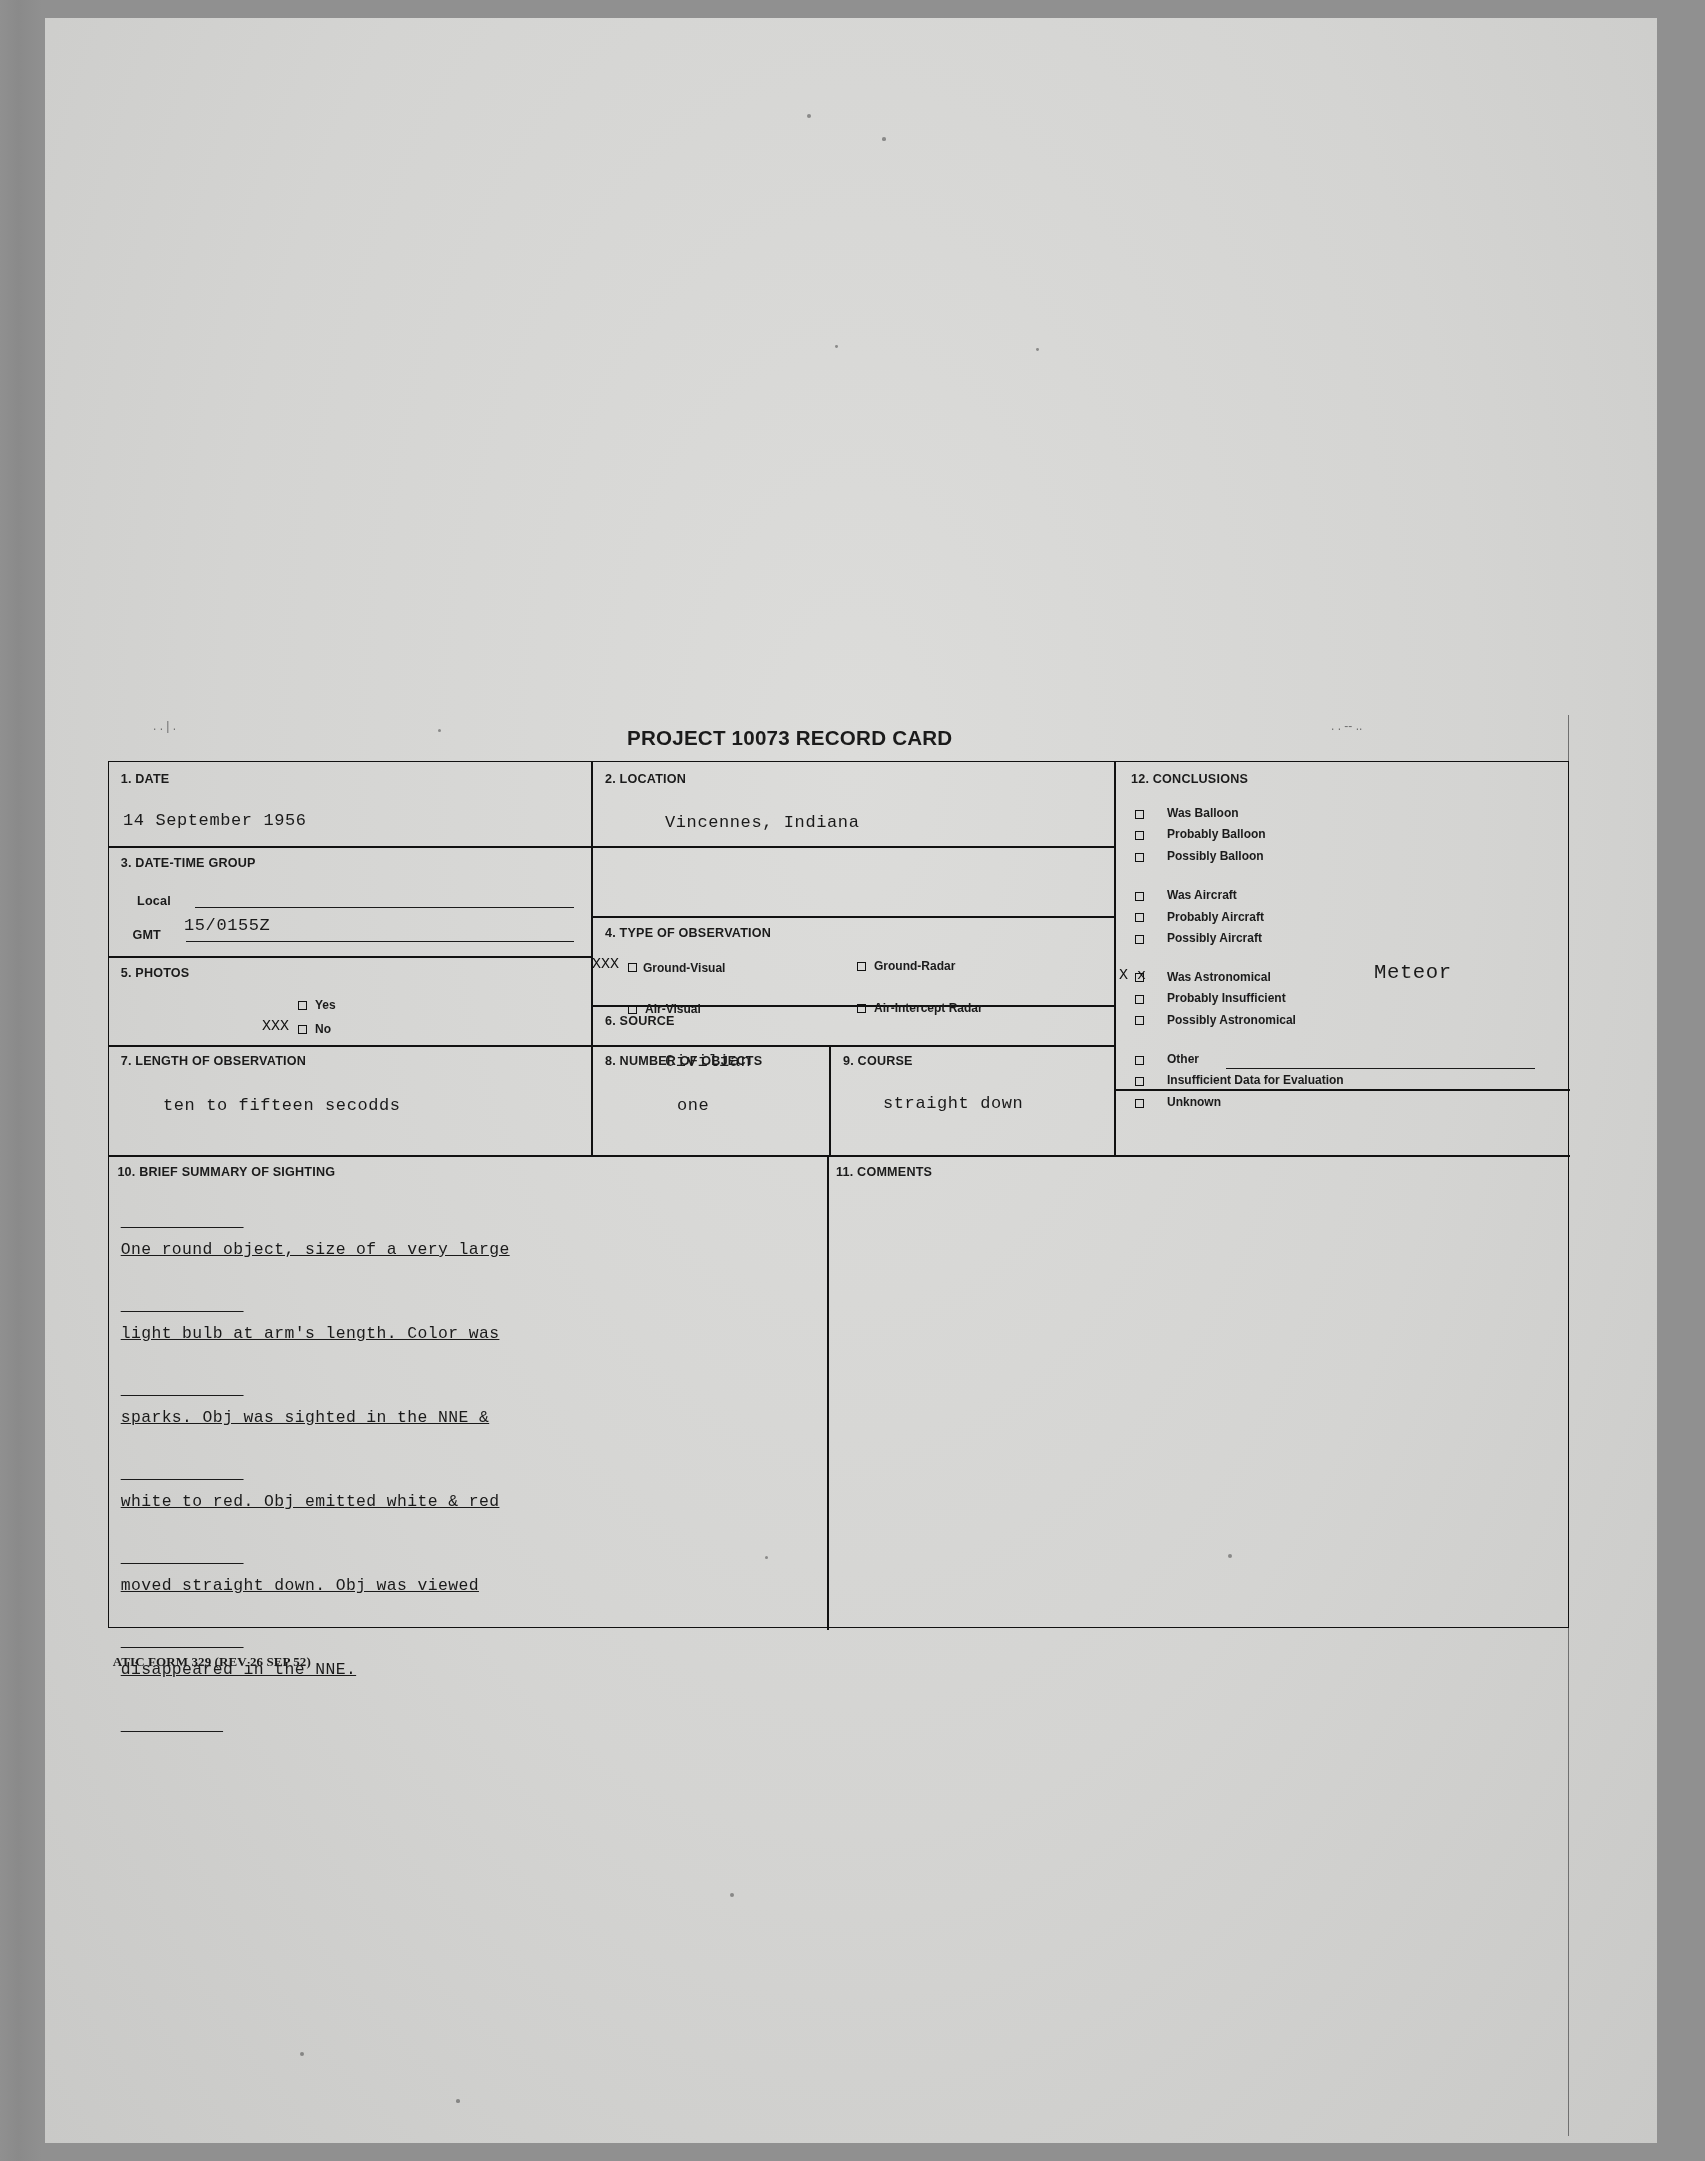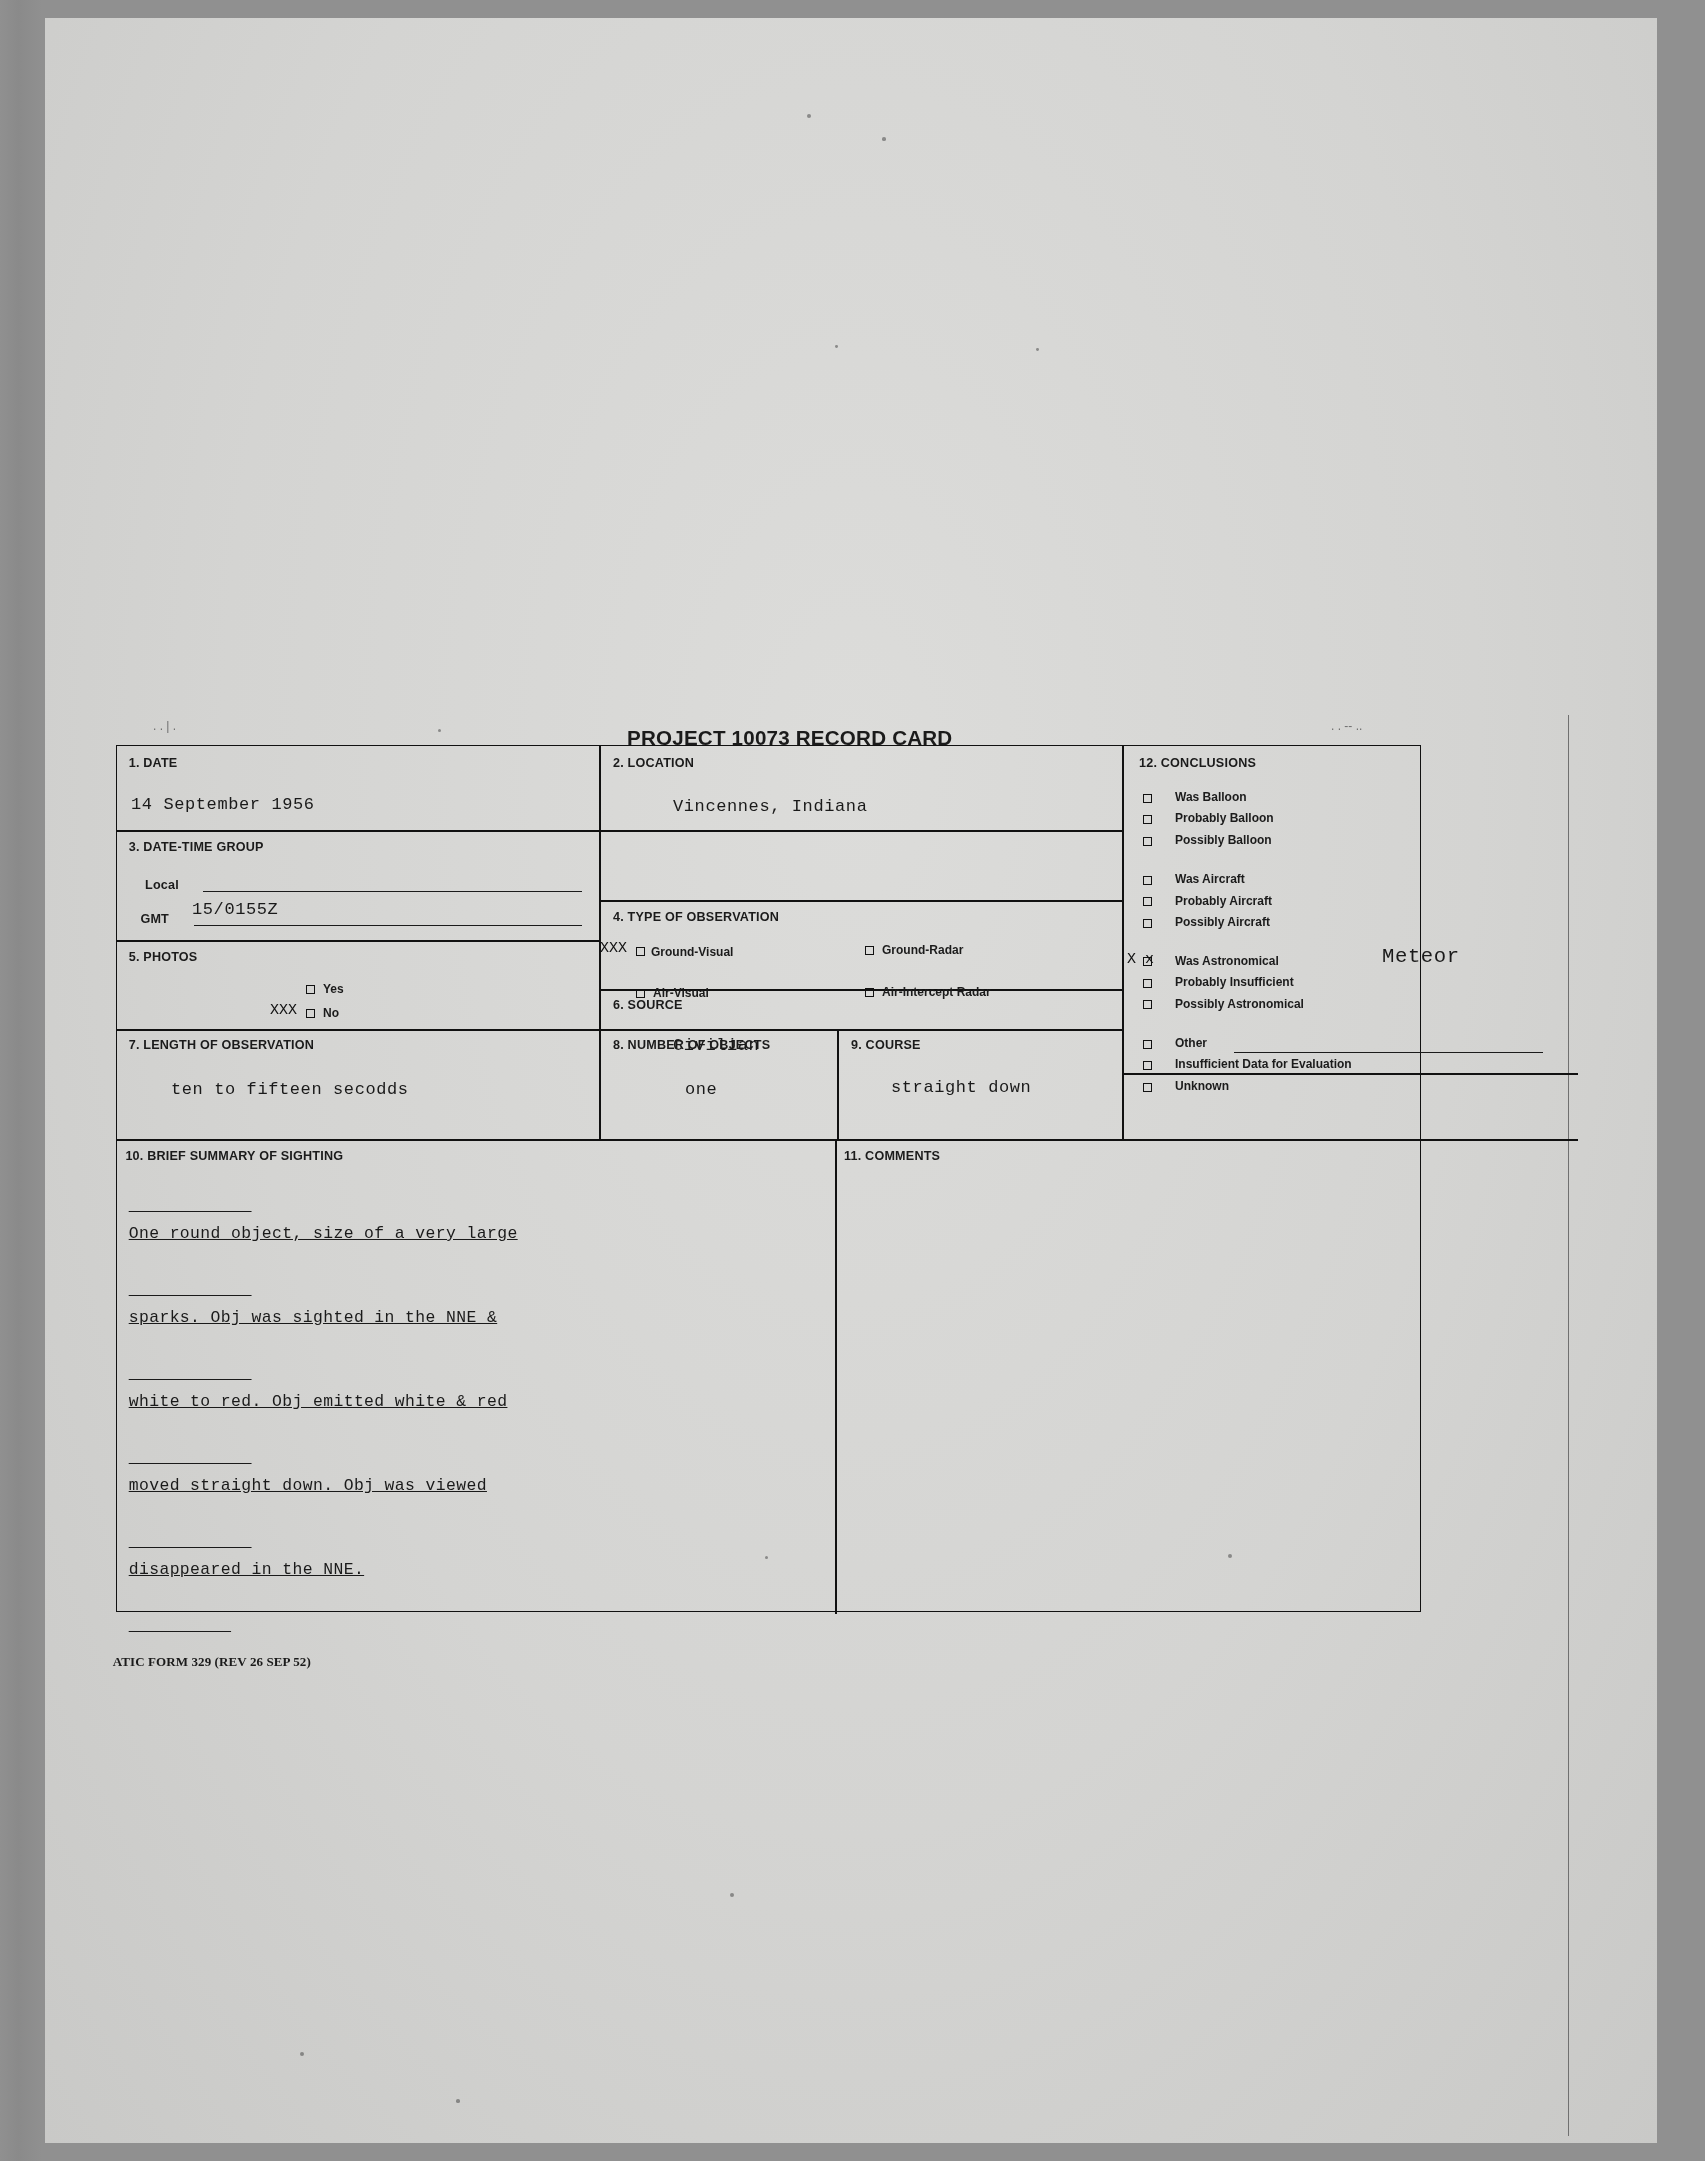--- a/index.html
+++ b/index.html
@@ -67,26 +67,25 @@
     font-size: 20.6px;
     font-weight: bold;
     letter-spacing: 0.2px;
     white-space: nowrap;
     font-family: "Liberation Sans", sans-serif;
   }
 
   .grid-box {
     position: absolute;
     left: 0;
-    top: 19px;
-    width: 1305px;
+    top: 35px;
+    width: 1461px;
     height: 867px;
     border: 1.9px solid #111;
     box-sizing: border-box;
-    margin-left: 8px;
   }
   .vline, .hline {
     position: absolute;
     background: #111;
   }
   .vline { width: 1.9px; }
   .hline { height: 1.9px; }
 
   .fld-label {
     position: absolute;
@@ -246,20 +245,21 @@
 
           <div class="fld-label" style="left:496px;top:292px;">8.  NUMBER OF OBJECTS</div>
           <div class="typed" style="left:568px;top:334px;">one</div>
 
           <div class="fld-label" style="left:734px;top:292px;">9.  COURSE</div>
           <div class="typed" style="left:774px;top:332px;">straight down</div>
 
           <div class="fld-label" style="left:8.4px;top:403px;">10.  BRIEF SUMMARY OF SIGHTING</div>
           <div class="summary" style="left:11.7px;top:418px;width:692px;text-decoration:underline;">
             <div>One round object, size of a very large</div>
+            <div>light bulb at arm's length. Color was</div>
             <div>sparks. Obj was sighted in the NNE &amp;</div>
             <div>white to red. Obj emitted white &amp; red</div>
             <div>moved straight down. Obj was viewed</div>
             <div>disappeared in the NNE.</div>
           </div>
 
           <div class="fld-label" style="left:727px;top:403px;">11.  COMMENTS</div>
 
           <div class="fld-label" style="left:1022px;top:10.3px;">12.  CONCLUSIONS</div>
 

